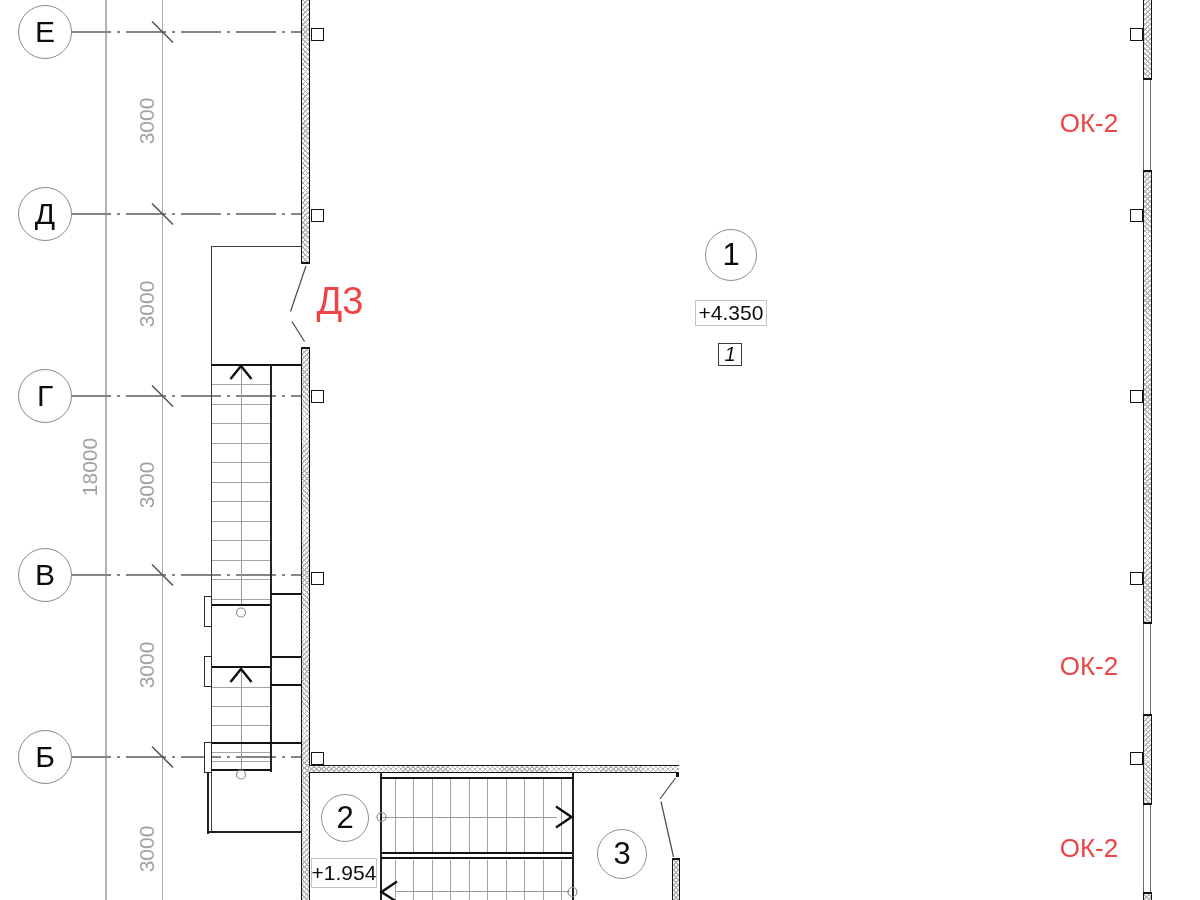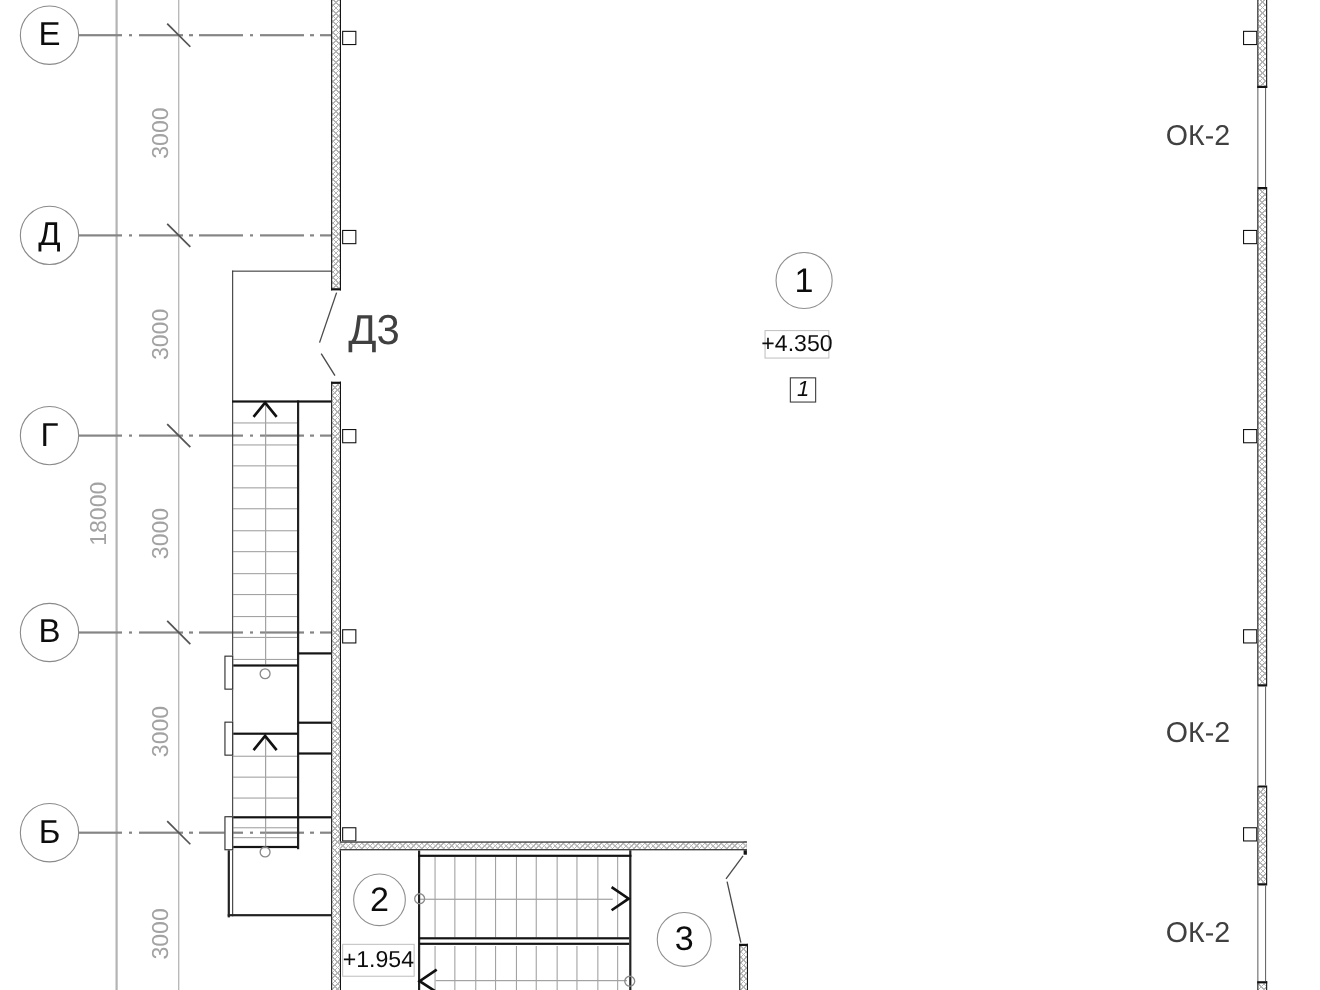--- a/index.html
+++ b/index.html
@@ -23,21 +23,21 @@
   .marker{position:absolute;z-index:6;width:13px;height:13px;background:#fff;border:1.8px solid #141414;}
   .pilaster{position:absolute;z-index:4;background:#fff;border:1.8px solid #2a2a2a;}
   
   .bubble{position:absolute;z-index:8;width:54px;height:54px;border:1.3px solid #8a8a8a;border-radius:50%;
           background:#fff;display:flex;align-items:center;justify-content:center;
           font-size:30px;color:#0d0d0d;}
   .balloon{position:absolute;z-index:8;border:1.3px solid #8f8f8f;border-radius:50%;background:transparent;
           display:flex;align-items:center;justify-content:center;font-size:31px;color:#0d0d0d;}
   .dimtext{position:absolute;z-index:7;color:#a2a2a2;font-size:21px;white-space:nowrap;
            transform:translate(-50%,-50%) rotate(-90deg);}
-  .planlabel{position:absolute;z-index:8;color:#404040;white-space:nowrap;transform:translate(-50%,-50%);}
+  .planlabel{position:absolute;z-index:8;color:#ef4444;white-space:nowrap;transform:translate(-50%,-50%);}
   .lvlbox{position:absolute;z-index:9;background:#fff;border:1px solid #c4c4c4;display:flex;
           align-items:center;justify-content:center;font-size:21px;color:#0d0d0d;white-space:nowrap;}
   .secbox{position:absolute;z-index:9;background:#fff;border:1.6px solid #3c3c3c;display:flex;
           align-items:center;justify-content:center;font-size:20px;font-style:italic;color:#0d0d0d;}
   svg.overlay{position:absolute;left:0;top:0;z-index:7;pointer-events:none;}
 </style>
 </head>
 <body>
 
 <div id="canvas">
@@ -123,21 +123,21 @@
   <div class="balloon" style="left:705px;top:229px;width:52px;height:52px;">
     <span>1</span>
     </div>
   <div class="balloon" style="left:321px;top:794px;width:48px;height:48px;">
     <span>2</span>
     </div>
   <div class="balloon" style="left:597px;top:829px;width:50px;height:50px;">
     <span>3</span>
     </div>
 
-  <div class="lvlbox" style="left:695px;top:300px;width:59px;height:26px;">
+  <div class="lvlbox" style="left:695px;top:300px;width:72px;height:26px;">
     <span>+4.350</span>
     </div>
   <div class="lvlbox" style="left:311px;top:857.5px;width:66px;height:30px;">
     <span>+1.954</span>
     </div>
   <div class="secbox" style="left:718px;top:343px;width:24px;height:23px;">
     <span>1</span>
     </div>
 
   <svg class="overlay" width="1200" height="900" viewBox="0 0 1200 900">

